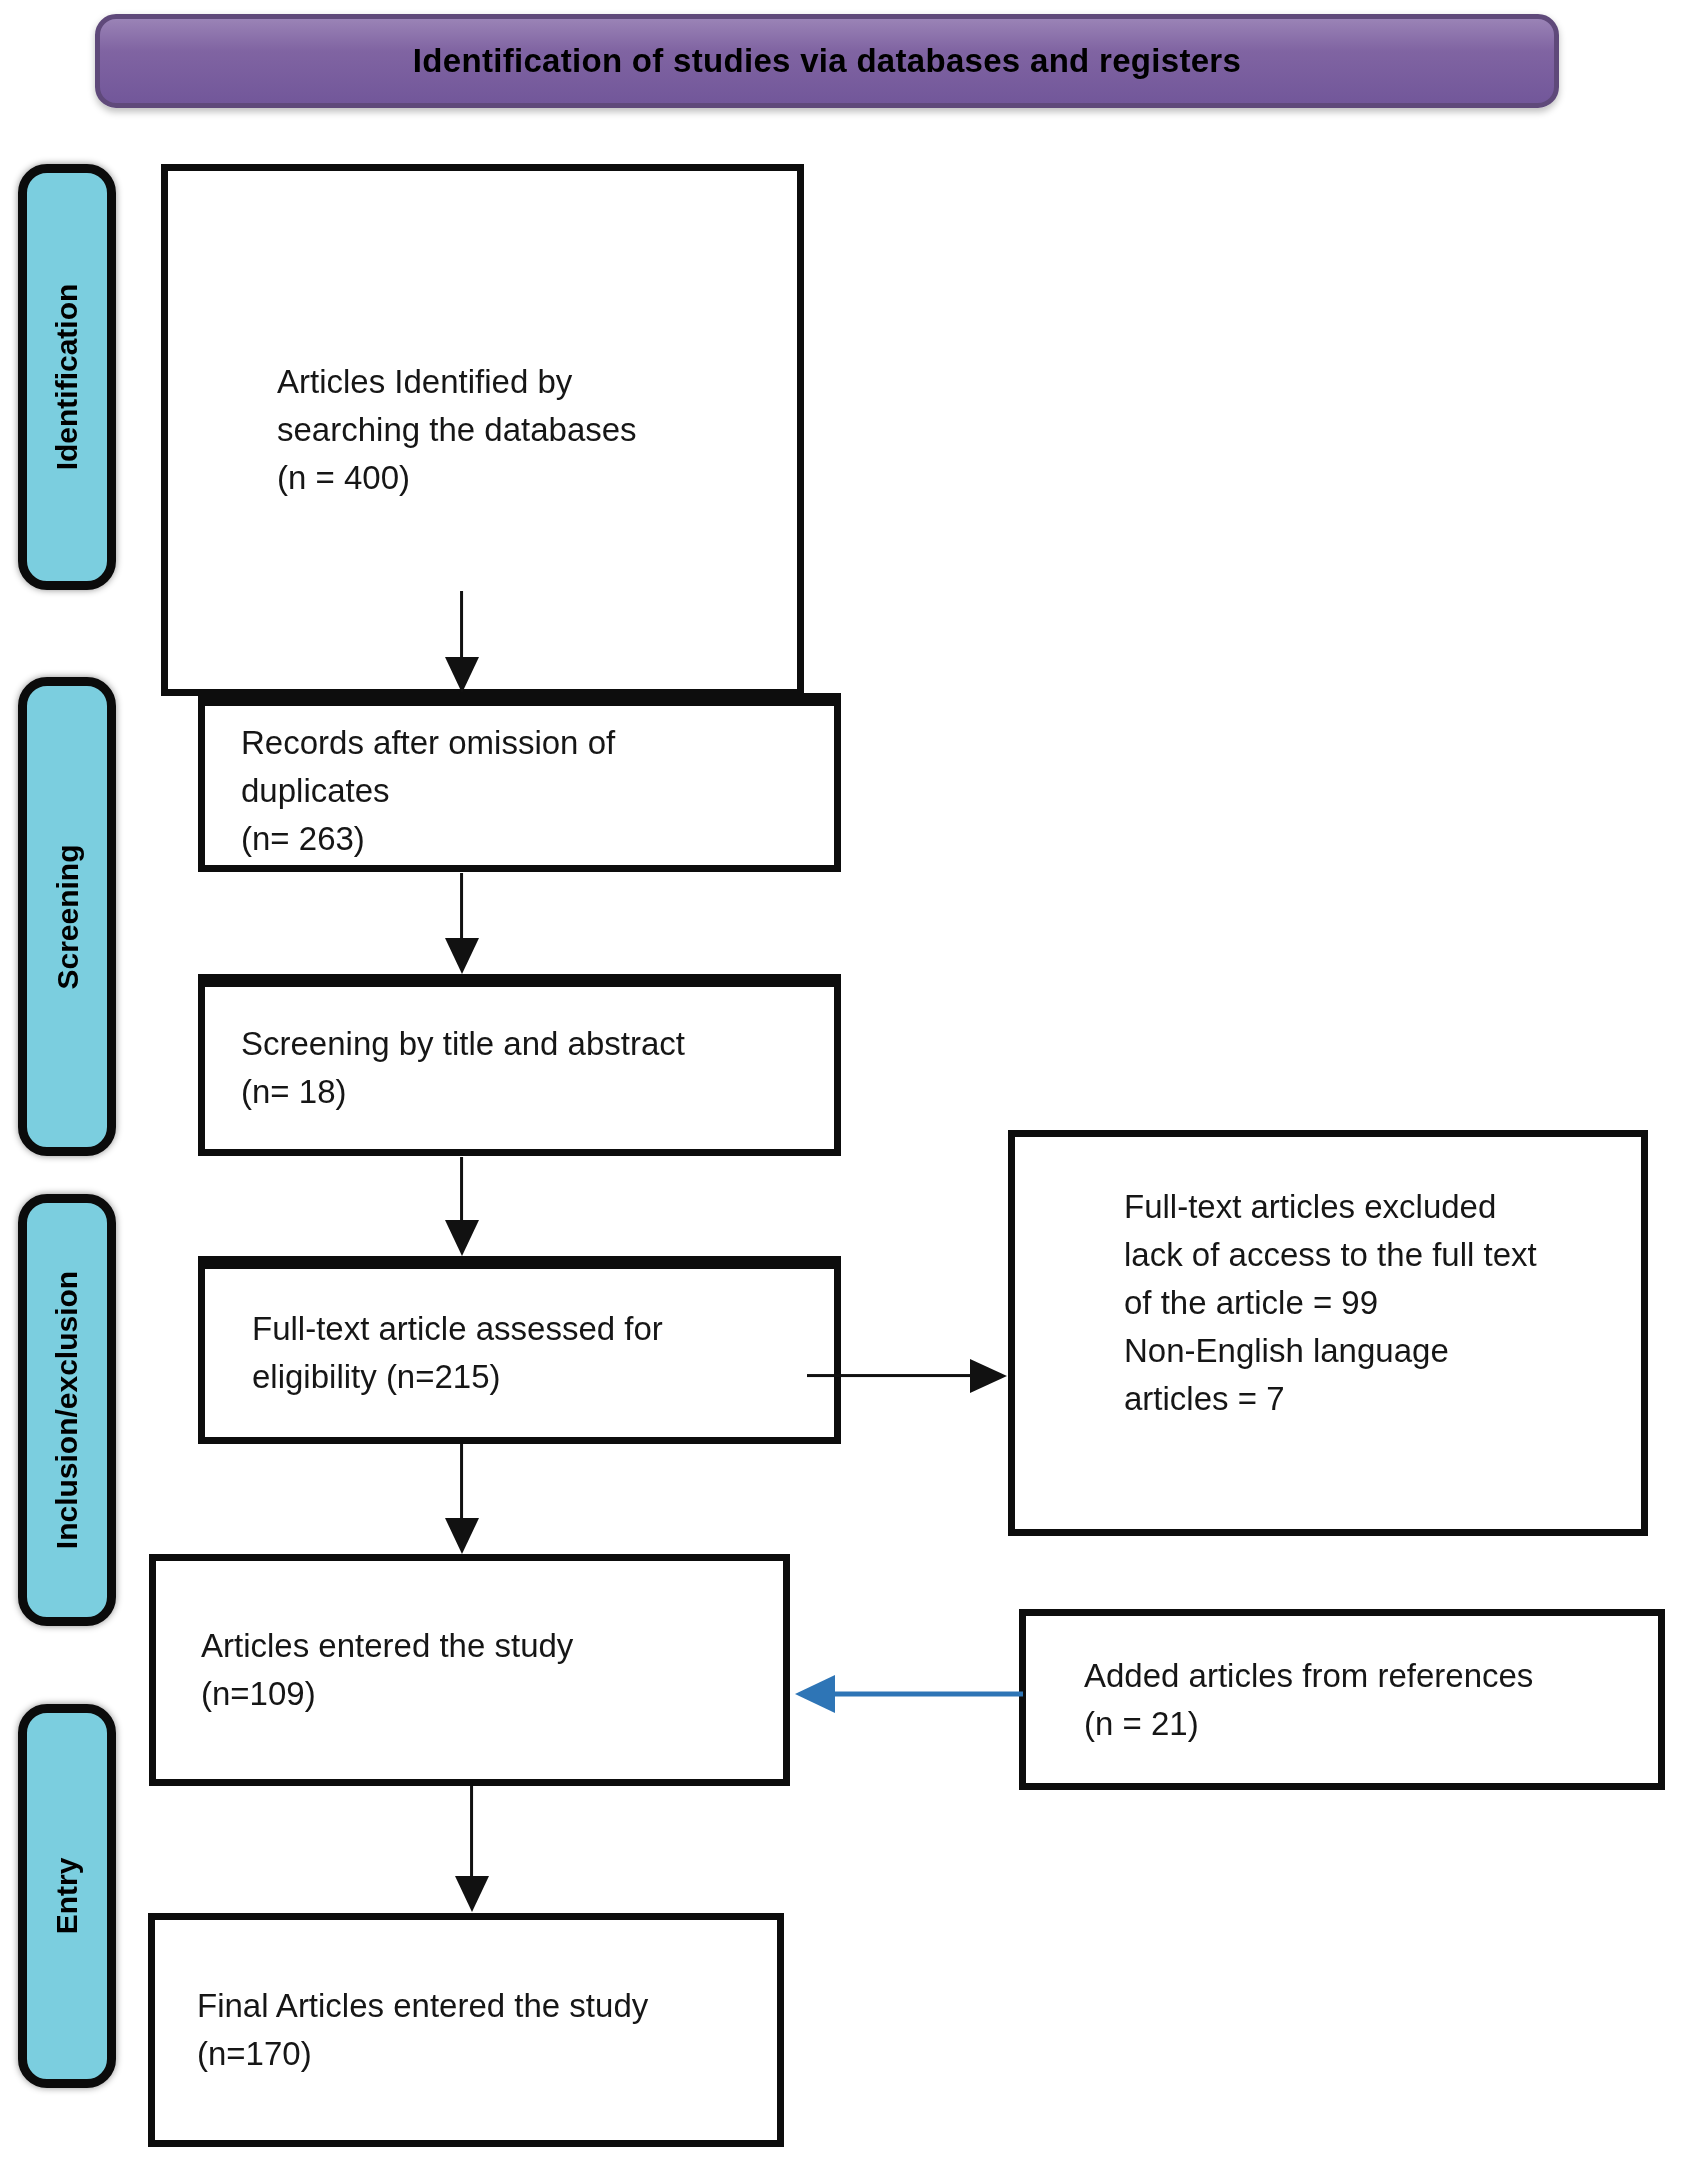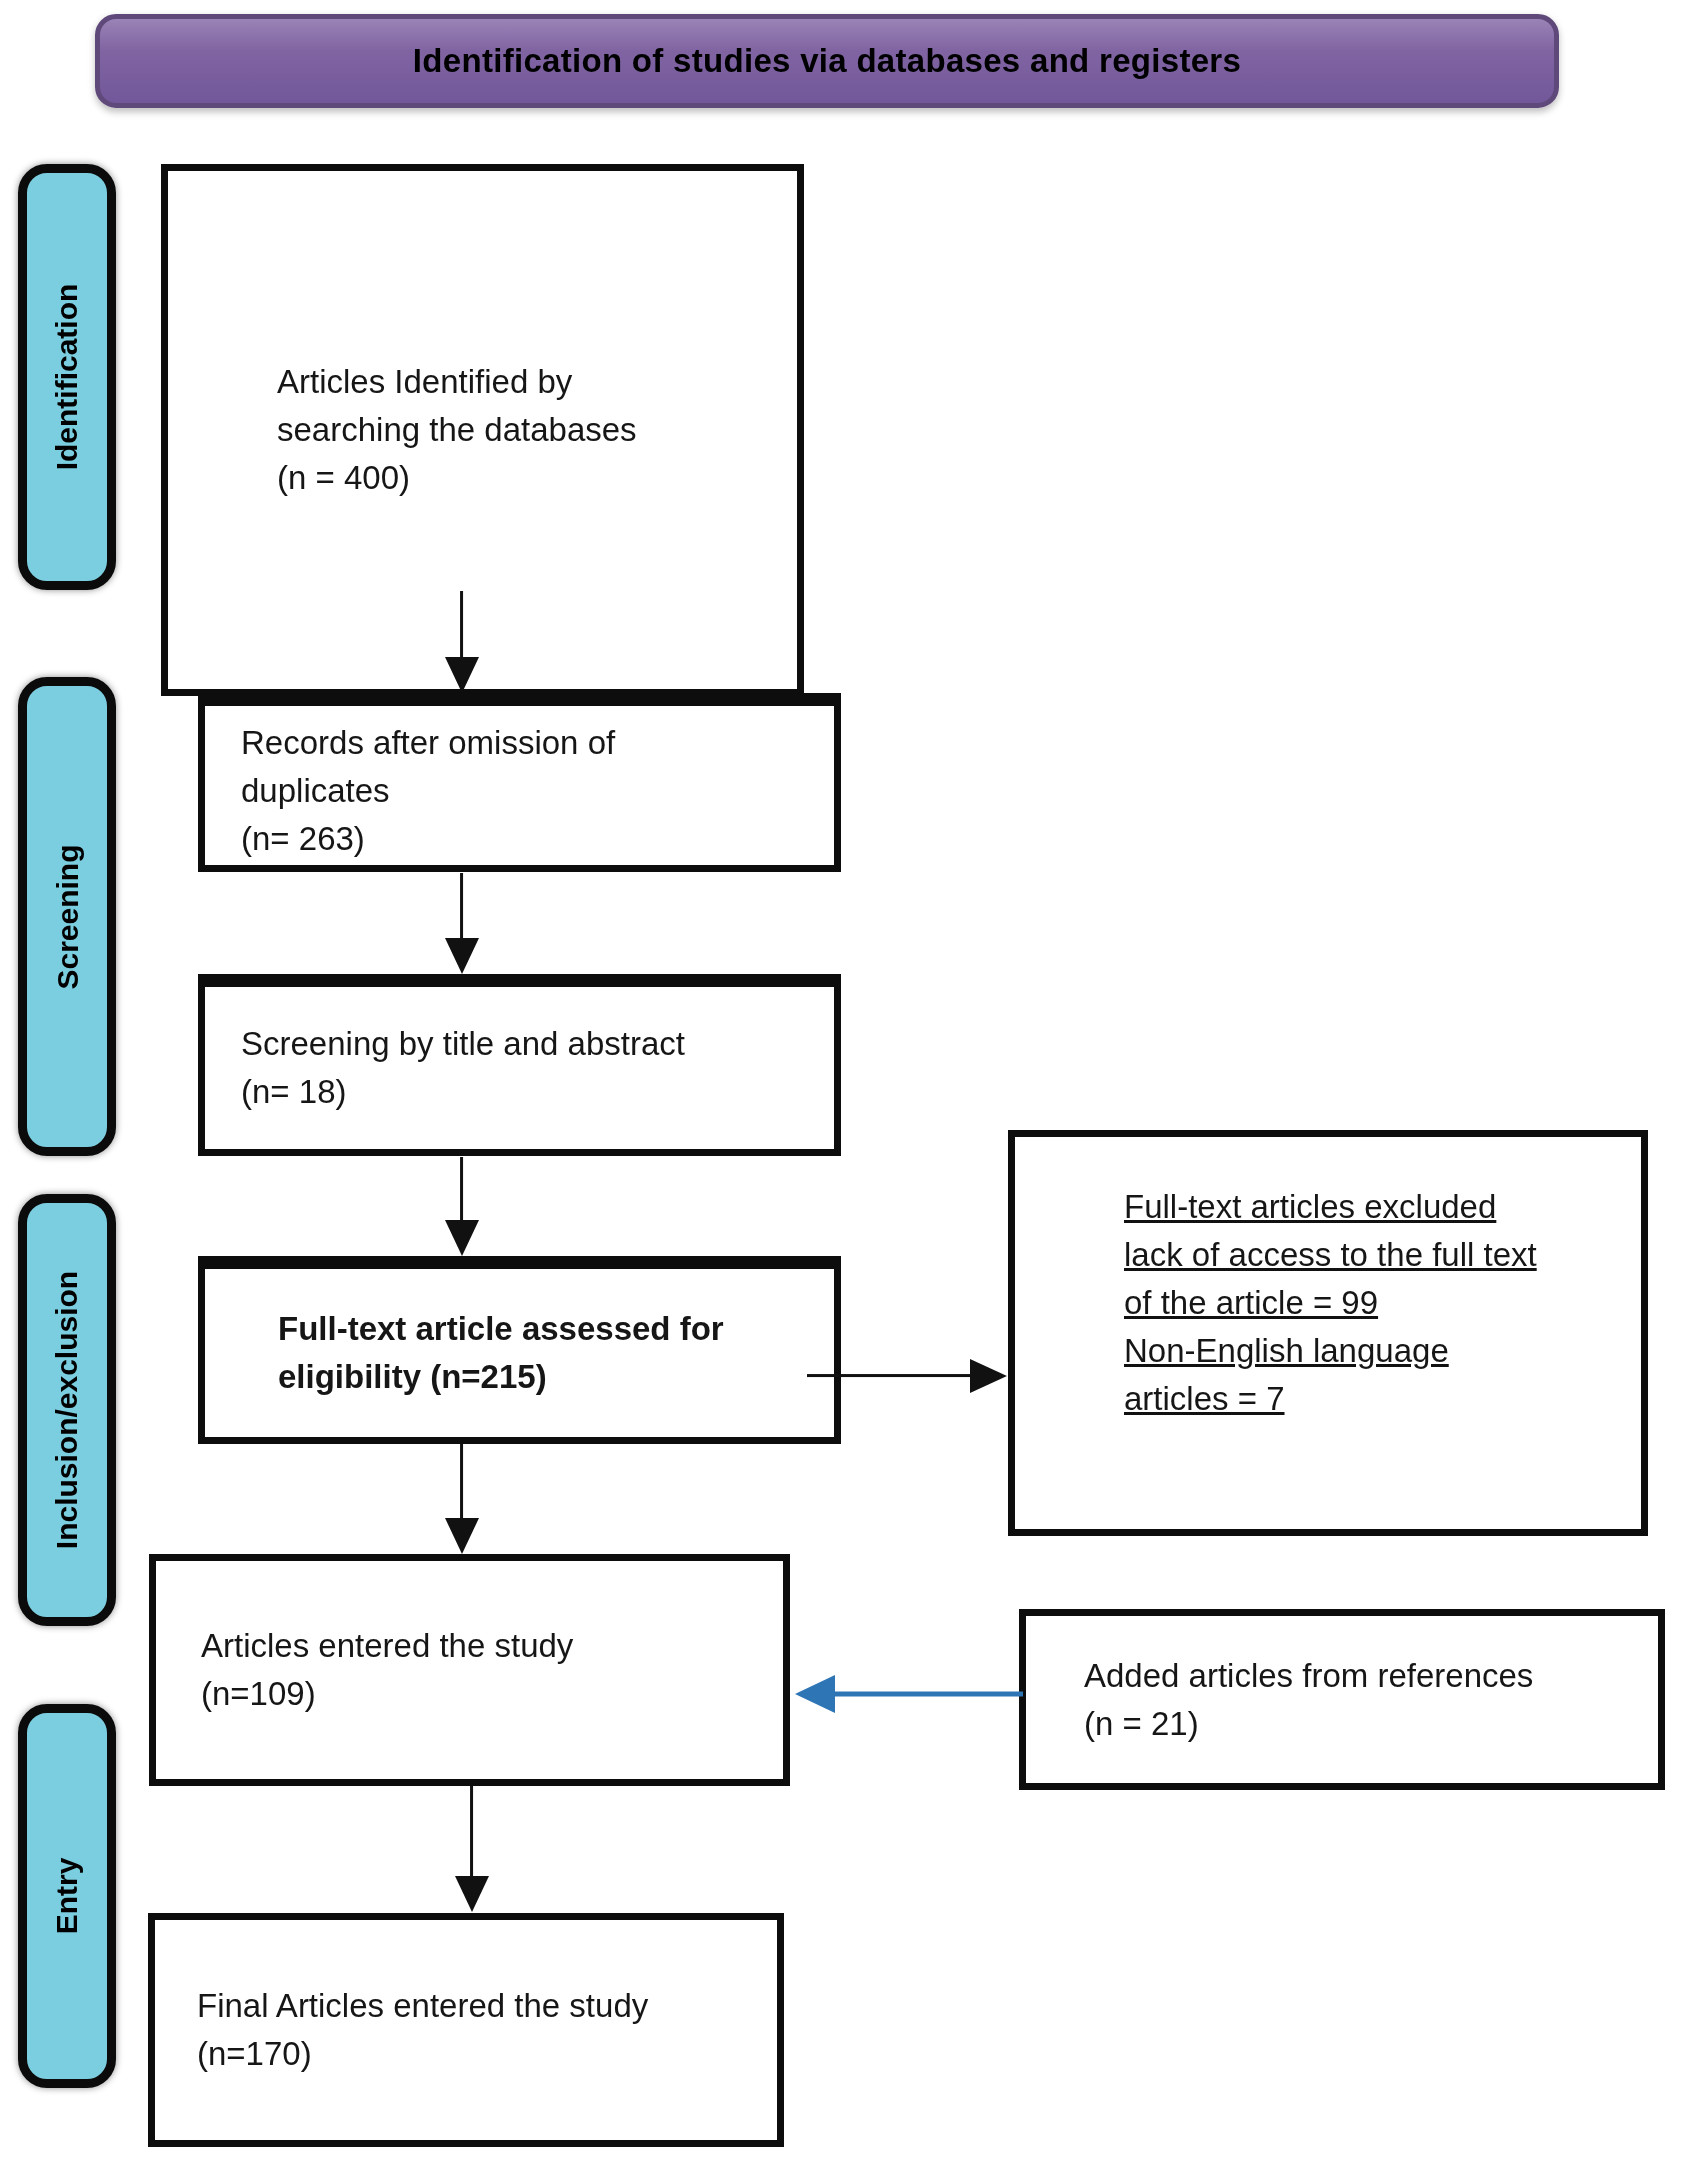--- a/index.html
+++ b/index.html
@@ -136,36 +136,36 @@
     <div class="txt">Records after omission of
 duplicates
 (n= 263)</div>
   </div>
 
   <div class="fbox thick-top" style="left:161px;top:974px;width:643px;height:182px;padding-left:36px;">
     <div class="txt">Screening by title and abstract
 (n= 18)</div>
   </div>
 
-  <div class="fbox thick-top" style="left:161px;top:1256px;width:643px;height:188px;padding-left:73px;font-weight:bold;">
+  <div class="fbox thick-top" style="left:161px;top:1256px;width:643px;height:188px;padding-left:47px;">
     <div class="txt">Full-text article assessed for
 eligibility (n=215)</div>
   </div>
 
   <div class="fbox" style="left:149px;top:1554px;width:641px;height:232px;padding-left:45px;">
     <div class="txt">Articles entered the study
 (n=109)</div>
   </div>
 
   <div class="fbox" style="left:148px;top:1913px;width:636px;height:234px;padding-left:42px;">
     <div class="txt">Final Articles entered the study
 (n=170)</div>
   </div>
 
-  <div class="fbox" style="left:1008px;top:1130px;width:640px;height:406px;padding-left:109px;padding-right:10px;padding-bottom:61px;text-decoration:underline;">
+  <div class="fbox" style="left:1008px;top:1130px;width:640px;height:406px;padding-left:109px;padding-right:10px;padding-bottom:61px;">
     <div class="txt">Full-text articles excluded
 lack of access to the full text
 of the article = 99
 Non-English language
 articles = 7</div>
   </div>
 
   <div class="fbox" style="left:1019px;top:1609px;width:646px;height:181px;padding-left:58px;">
     <div class="txt">Added articles from references
 (n = 21)</div>

